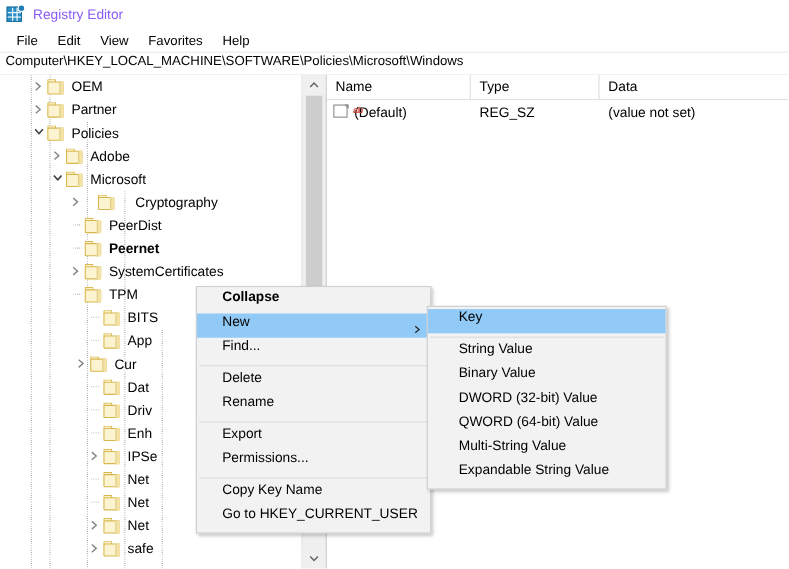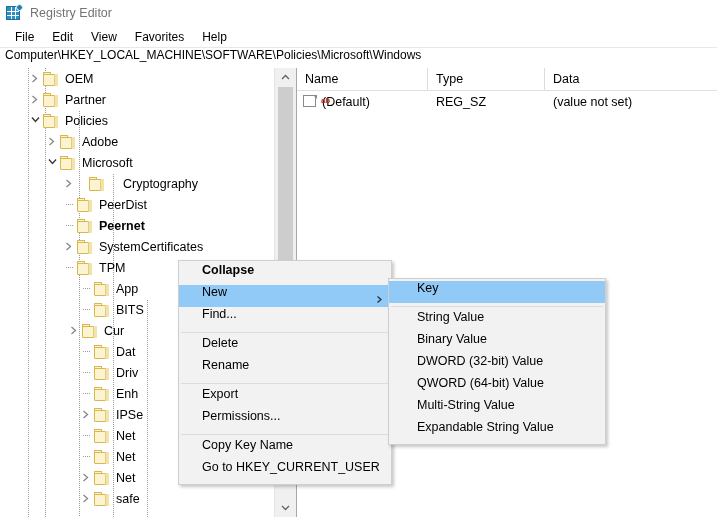--- a/index.html
+++ b/index.html
@@ -56,21 +56,21 @@
     position: absolute;
     right: -1px; top: -1px;
     width: 7px; height: 7px;
     border-radius: 50%;
     background: #1f7fb5;
     border: 1px solid #ffffff;
     box-sizing: border-box;
   }
   #app-title {
     font-size: 12.5px;
-    color: #737373;
+    color: #8b5cf6;
   }
 
   
   #menubar {
     height: 21px;
     display: flex;
     align-items: center;
     padding-left: 6px;
     background: #ffffff;
     border-bottom: 1px solid #e8e8e8;
@@ -500,32 +500,32 @@
         </div>
         <div class="trow" style="padding-left: 79px;">
           <span class="twist">
             <span class="dashstub" style="left: 4px; top: 10px; width: 8px;"></span>
           </span>
           <span class="folder">
             <span class="tab"></span>
             <span class="body"></span>
             <span class="spine"></span>
           </span>
+          <span class="lbl">BITS</span>
+        </div>
+        <div class="trow" style="padding-left: 79px;">
+          <span class="twist">
+            <span class="dashstub" style="left: 4px; top: 10px; width: 8px;"></span>
+          </span>
+          <span class="folder">
+            <span class="tab"></span>
+            <span class="body"></span>
+            <span class="spine"></span>
+          </span>
           <span class="lbl">App</span>
-        </div>
-        <div class="trow" style="padding-left: 79px;">
-          <span class="twist">
-            <span class="dashstub" style="left: 4px; top: 10px; width: 8px;"></span>
-          </span>
-          <span class="folder">
-            <span class="tab"></span>
-            <span class="body"></span>
-            <span class="spine"></span>
-          </span>
-          <span class="lbl">BITS</span>
         </div>
         <div class="trow" style="padding-left: 67px;">
           <span class="twist">
             <svg width="8" height="9" viewBox="0 0 8 9">
               <path d="M1.5 1 L5.5 4.5 L1.5 8" stroke="#868686" stroke-width="1.3" fill="none"></path>
             </svg>
           </span>
           <span class="folder">
             <span class="tab"></span>
             <span class="body"></span>

